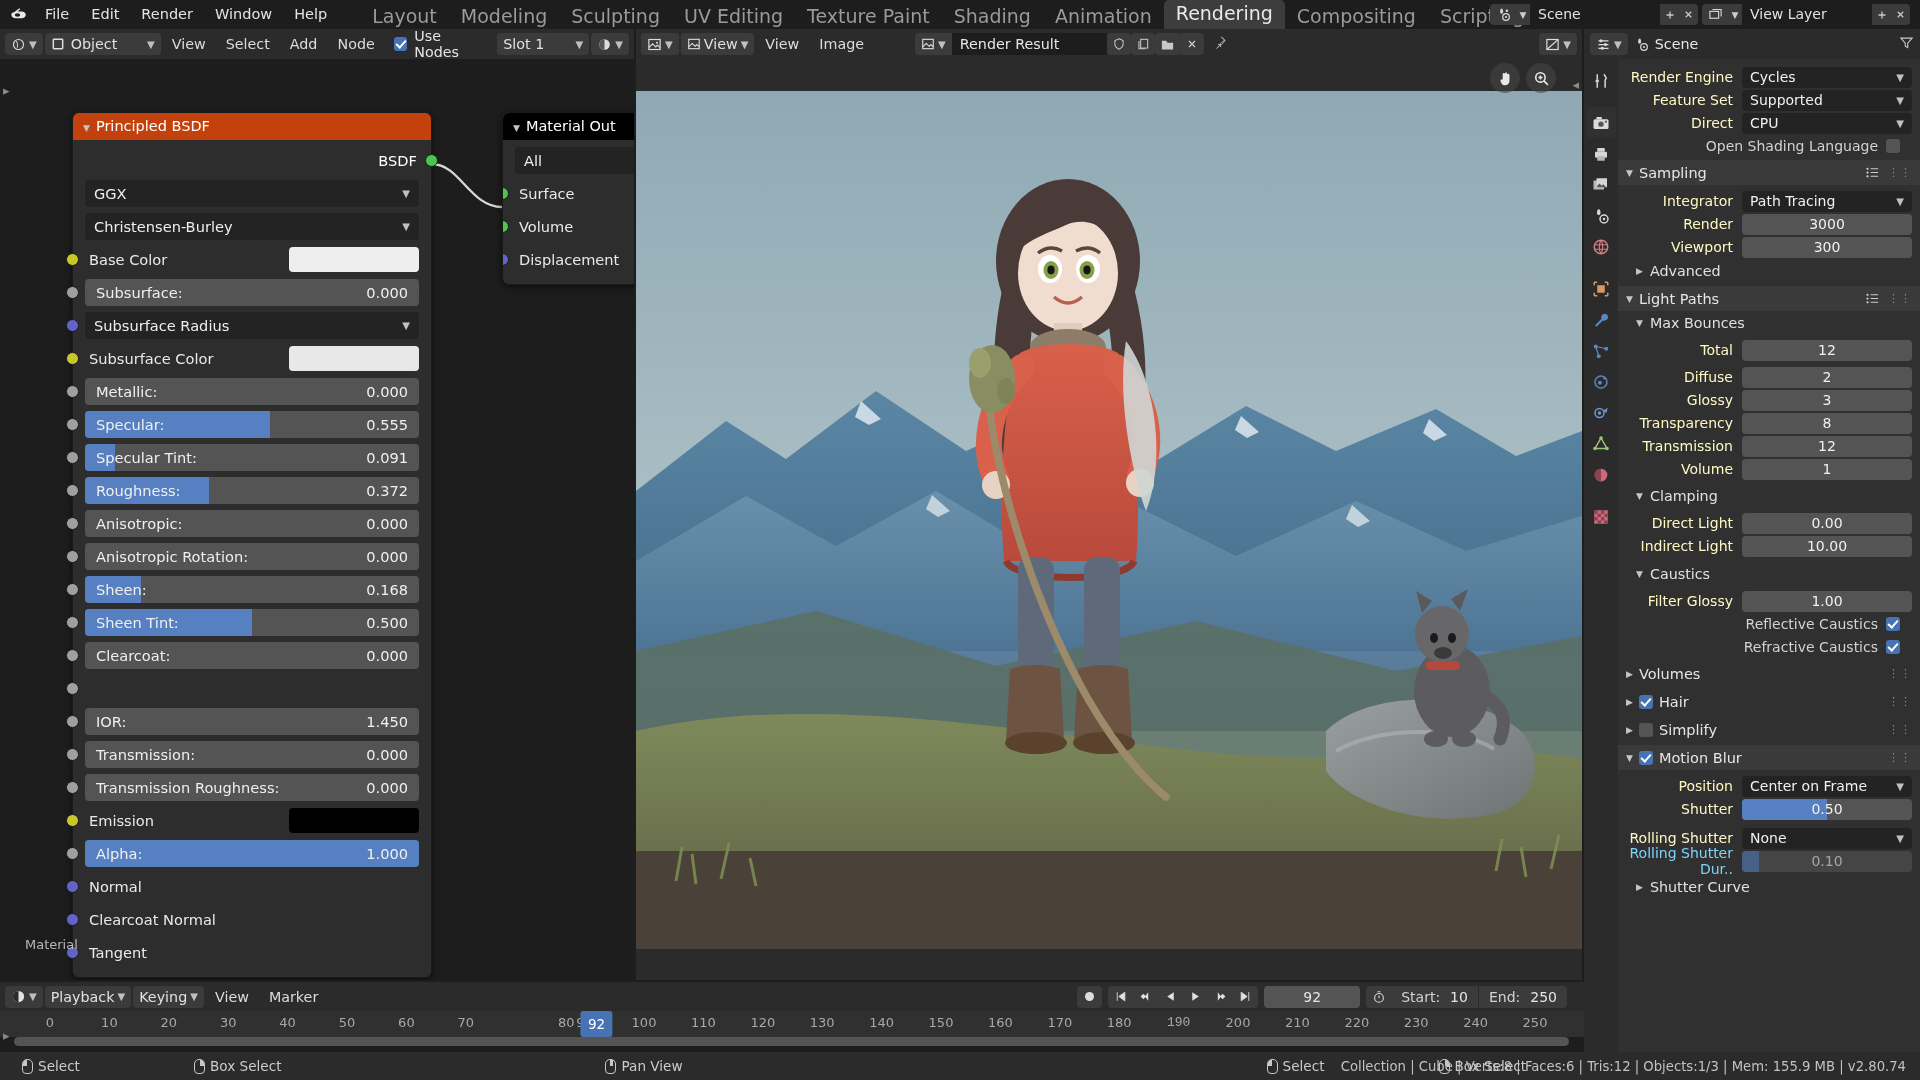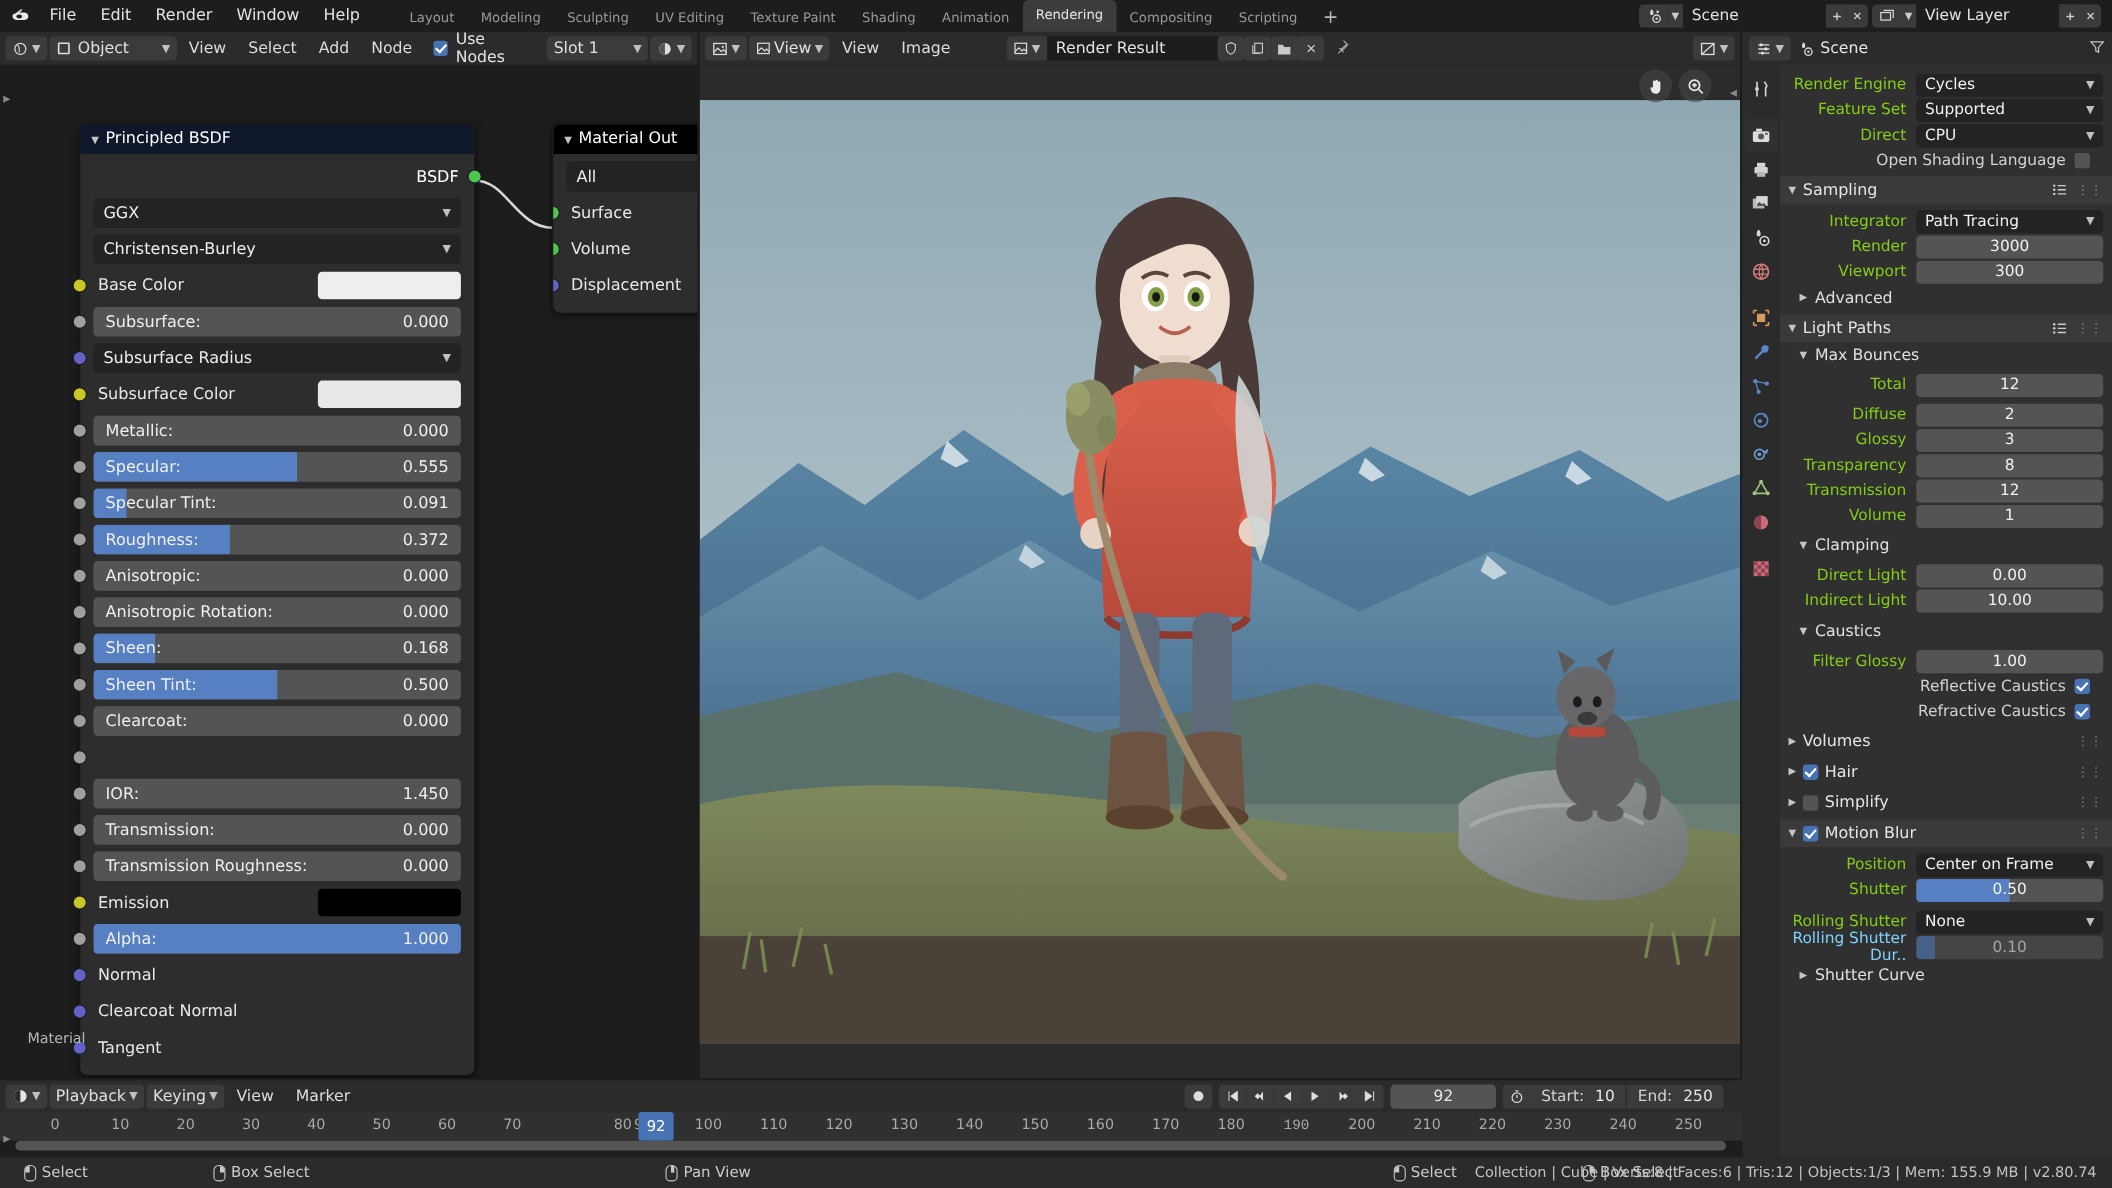--- a/index.html
+++ b/index.html
@@ -6,21 +6,21 @@
   html,body { width:1920px; height:1080px; overflow:hidden; background:#1d1d1d;
     font-family:"DejaVu Sans","Liberation Sans",sans-serif; color:#e5e5e5; }
   body { font-size:15px; }
 
   
   #topbar { position:absolute; left:0; top:0; width:1920px; height:29px;
     background:#1d1d1d; display:flex; align-items:center; }
   #blender-logo { width:34px; height:29px; display:flex; align-items:center; justify-content:center; }
   .menu-item { padding:0 11px; height:29px; line-height:29px; font-size:14.5px; color:#e3e3e3; cursor:default; }
   #workspace-tabs { display:flex; align-items:flex-end; height:29px; margin-left:22px; }
-  .wstab { height:25px; line-height:25px; padding:0 12px; font-size:12px; color:#9a9a9a;
+  .wstab { height:25px; line-height:25px; padding:0 12px; font-size:19px; color:#9a9a9a;
     border-radius:5px 5px 0 0; }
   .wstab.active { background:#3d3d3d; color:#e9e9e9; height:29px; line-height:27px;}
   .wstab-plus { padding:0 11px; color:#b5b5b5; font-size:17px; line-height:25px; }
   #topbar-right { position:absolute; right:0; top:0; height:29px; display:flex; align-items:center; }
   .idblock { display:flex; align-items:center; height:21px; background:#2b2b2b; border-radius:4px; margin-right:4px; }
   .idblock .idicon { width:26px; height:21px; background:#3b3b3b; border-radius:4px 0 0 4px;
      display:flex; align-items:center; justify-content:center; }
   .idblock .idname { background:#1d1d1d; height:21px; line-height:21px; padding:0 8px; width:130px; font-size:14px; color:#e2e2e2;}
   .idblock .idbtn { width:19px; height:21px; display:flex; align-items:center; justify-content:center; background:#3b3b3b; }
   .idblock .idbtn.last { border-radius:0 4px 4px 0; }
@@ -71,21 +71,21 @@
   #props { position:absolute; left:1584px; top:29px; width:336px; height:1023px; background:#303030; }
   #props-hdr { height:30px; background:#2b2b2b; display:flex; align-items:center; padding:0 6px; gap:6px;}
   #props-tabs { position:absolute; left:0; top:30px; width:34px; bottom:0; background:#2b2b2b;
      display:flex; flex-direction:column; align-items:center; padding-top:6px; }
   .ptab { width:30px; height:31px; display:flex; align-items:center; justify-content:center; border-radius:5px 0 0 5px; }
   .ptab.active { background:#303030; }
   .ptab-sep { height:11px; }
   #props-body { position:absolute; left:34px; top:30px; right:0; bottom:0; background:#303030;
      overflow:hidden; padding-bottom:4px; }
   .prow { display:flex; align-items:center; height:22px; margin:1px 8px 1px 0; }
-  .plabel { width:124px; text-align:right; padding-right:9px; font-size:14px; color:#84cc16; }
+  .plabel { width:124px; text-align:right; padding-right:9px; font-size:14px; color:#fef9c3; }
   .pval { flex:1; height:21px; border-radius:4px; background:#545454; display:flex; align-items:center;
      justify-content:center; font-size:14px; color:#f0f0f0; position:relative; overflow:hidden; }
   .pval.dark { background:#232323; justify-content:space-between; padding:0 8px; }
   .pval .fill { position:absolute; left:0; top:0; bottom:0; background:#5680c2; }
   .pval span { position:relative; z-index:2; }
   .psection { display:flex; align-items:center; height:25px; background:#3a3a3a; margin:3px 0 0 0;
      padding-left:8px; font-size:14.5px; color:#e5e5e5; gap:6px; }
   .psub-hdr { display:flex; align-items:center; height:24px; padding-left:18px; font-size:14.3px; color:#e0e0e0; gap:7px;}
   .tri { font-size:9px; color:#c5c5c5; }
   .grip { margin-left:auto; margin-right:8px; color:#8c8c8c; font-size:11px; letter-spacing:1px; line-height:6px;}
@@ -236,21 +236,21 @@
     </div>
   </div>
 
   <div id="node-canvas">
 
     <svg style="position:absolute;left:0;top:0;width:634px;height:921px;pointer-events:none">
       <path d="M432 105 C 460 105, 470 148, 502 148" stroke="#d8d8d8" stroke-width="2.3" fill="none"></path>
     </svg>
 
     <div class="node" style="left:72px; top:53px; width:360px;">
-      <div class="node-title" style="background:#0f172a">
+      <div class="node-title" style="background:#c2410c">
         <span class="tri" style="margin-right:6px">▼</span><span>Principled BSDF</span>
       </div>
       <div class="node-body">
         <div class="nrow">
           <span class="nsock right" style="background:#4ec34e; top:10px;"></span>
           <div class="outlbl">BSDF</div>
         </div>
         <div class="nrow">
           <div class="dropdown">
               <span>GGX</span>

